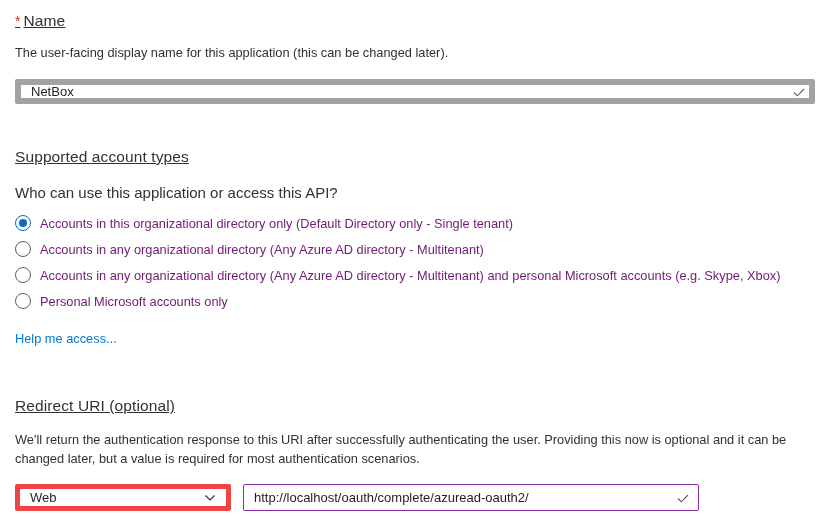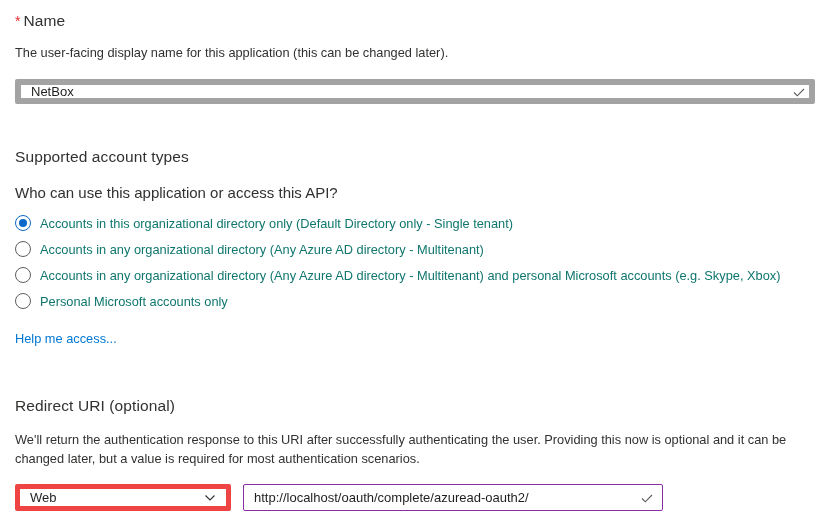--- a/index.html
+++ b/index.html
@@ -10,20 +10,21 @@
     color: #323130;
     overflow: hidden;
   }
   .page { padding: 12px 14px 0 15px; }
 
   .section-title {
     font-size: 15.5px;
     font-weight: 400;
     color: #323130;
     letter-spacing: 0.1px;
+    text-decoration: underline;
   }
   .required-marker { color: #e02b2b; margin-right: 3px; font-size: 14px; }
 
   .field-desc {
     font-size: 12.8px;
     color: #323130;
     margin-top: 13px;
     line-height: 19px;
   }
 
@@ -78,21 +79,21 @@
   }
   .radio-row.checked .radio-circle::after {
     content: "";
     position: absolute;
     left: 50%; top: 50%;
     width: 8px; height: 8px;
     border-radius: 50%;
     background: #0b69c7;
     transform: translate(-50%, -50%);
   }
-  .radio-label { font-size: 12.8px; color: #0f766e; white-space: nowrap; }
+  .radio-label { font-size: 12.8px; color: #701a75; white-space: nowrap; }
 
   .help-link {
     display: inline-block;
     margin-top: 17px;
     font-size: 12.8px;
     color: #0078d4;
     text-decoration: none;
     cursor: pointer;
   }
 
@@ -127,21 +128,21 @@
   .select-chevron {
     position: absolute;
     right: 9px;
     top: 50%;
     transform: translateY(-50%);
     width: 14px; height: 14px;
     pointer-events: none;
   }
   .uri-input-wrap {
     position: relative;
-    width: 420px;
+    width: 456px;
   }
   .uri-input {
     width: 100%;
     height: 27px;
     border: 1px solid #8a2da5;
     border-radius: 2px;
     padding: 0 30px 0 10px;
     font-family: "Liberation Sans", sans-serif;
     font-size: 13px;
     color: #201f1e;

